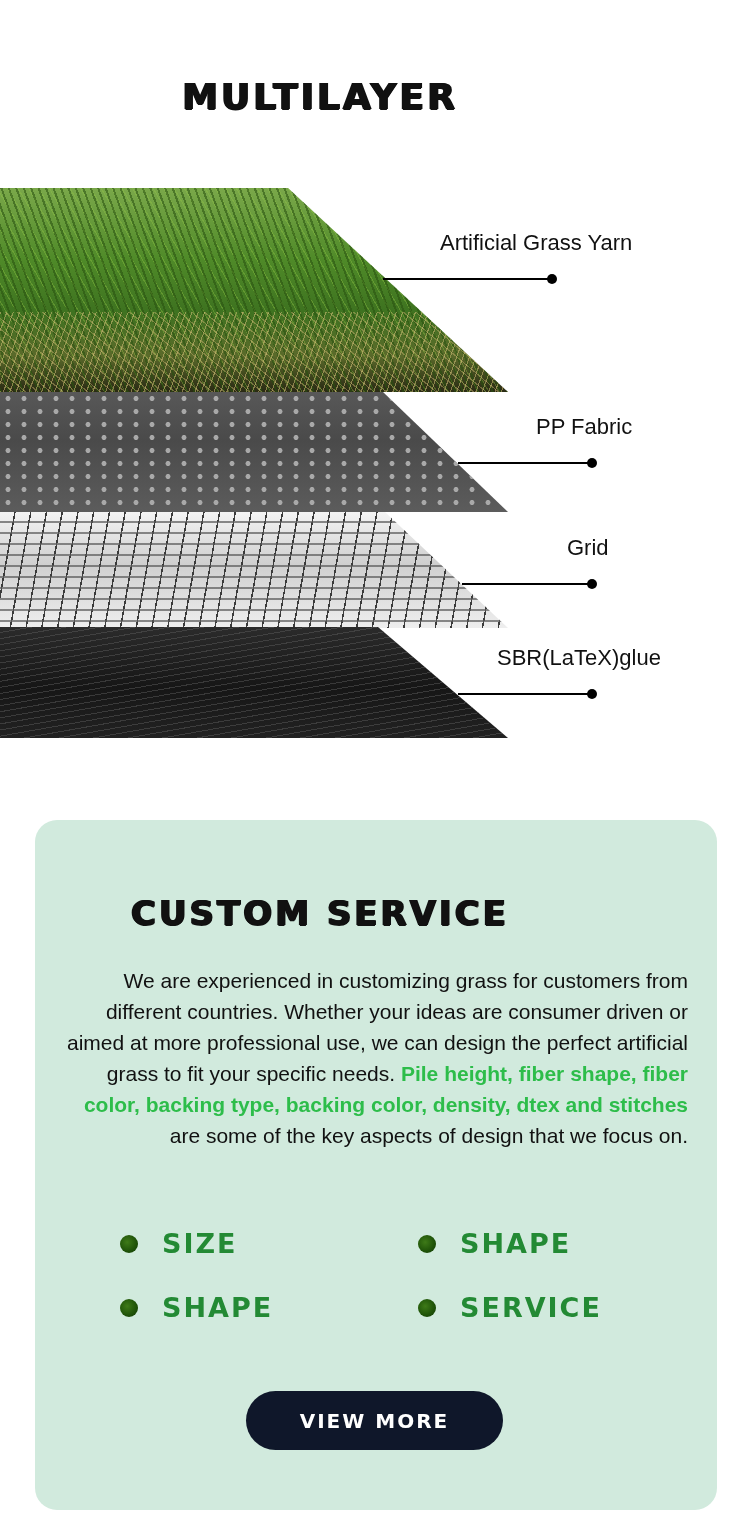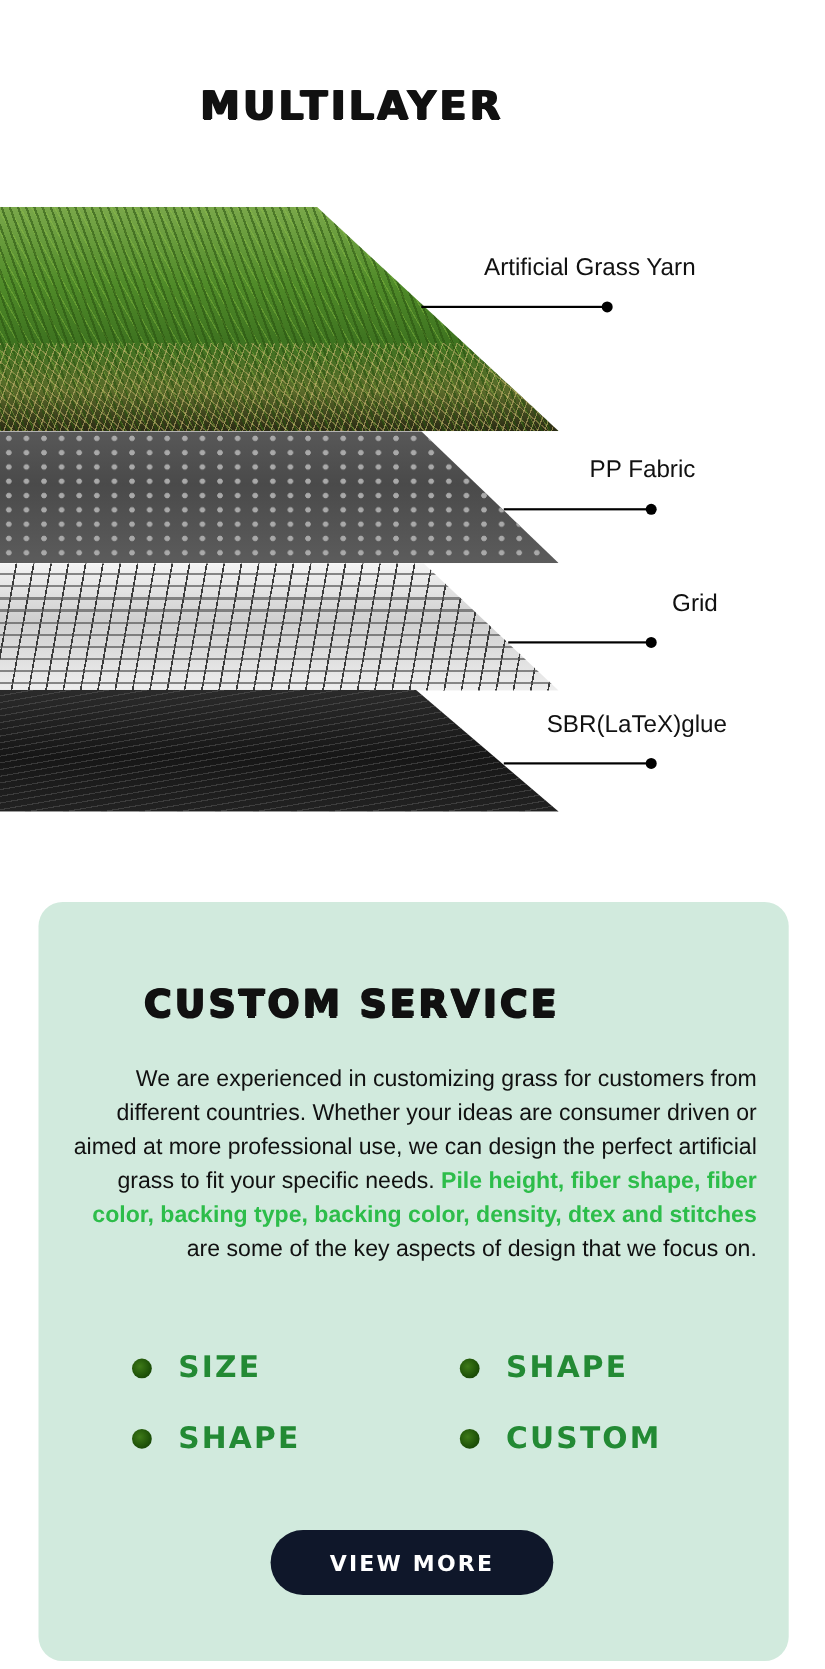--- a/index.html
+++ b/index.html
@@ -97,21 +97,21 @@
 <div id="layer-sbr" class="layer"></div>
 
 <div class="callout-label" style="left:440px; top:230px;">Artificial Grass Yarn</div>
 <div class="callout-line" style="left:383px; top:278px; width:168px;"></div>
 <div class="callout-dot" style="left:547px; top:274px;"></div>
 
 <div class="callout-label" style="left:536px; top:414px;">PP Fabric</div>
 <div class="callout-line" style="left:458px; top:462px; width:133px;"></div>
 <div class="callout-dot" style="left:587px; top:458px;"></div>
 
-<div class="callout-label" style="left:567px; top:535px;margin-left:44px;">Grid</div>
+<div class="callout-label" style="left:567px; top:535px;">Grid</div>
 <div class="callout-line" style="left:462px; top:583px; width:129px;"></div>
 <div class="callout-dot" style="left:587px; top:579px;"></div>
 
 <div class="callout-label" style="left:497px; top:645px;">SBR(LaTeX)glue</div>
 <div class="callout-line" style="left:458px; top:693px; width:133px;"></div>
 <div class="callout-dot" style="left:587px; top:689px;"></div>
 
 <div id="custom-card"></div>
 <div id="custom-title" class="title-grunge">CUSTOM SERVICE</div>
 
@@ -124,16 +124,16 @@
 <div class="feature" style="left:418px; top:1228px;text-align:center;">
   <span class="bullet"></span>
   <span class="flabel">SHAPE</span>
 </div>
 <div class="feature" style="left:120px; top:1292px;">
   <span class="bullet"></span>
   <span class="flabel">SHAPE</span>
 </div>
 <div class="feature" style="left:418px; top:1292px;">
   <span class="bullet"></span>
-  <span class="flabel">CUSTOM</span>
+  <span class="flabel">SERVICE</span>
 </div>
 
 <button id="view-more">VIEW MORE</button>
 
 </body></html>

